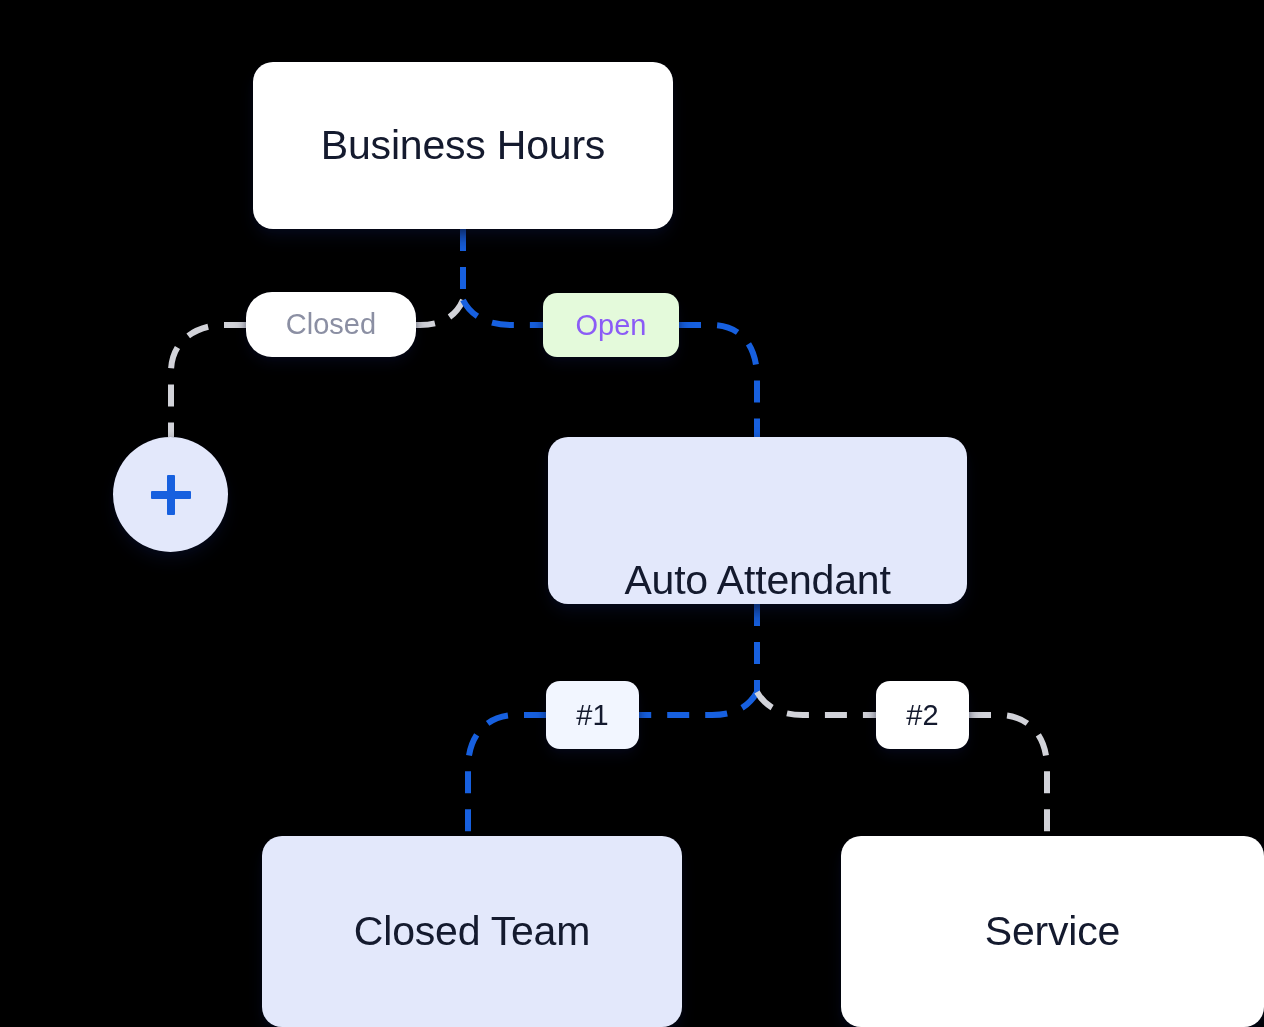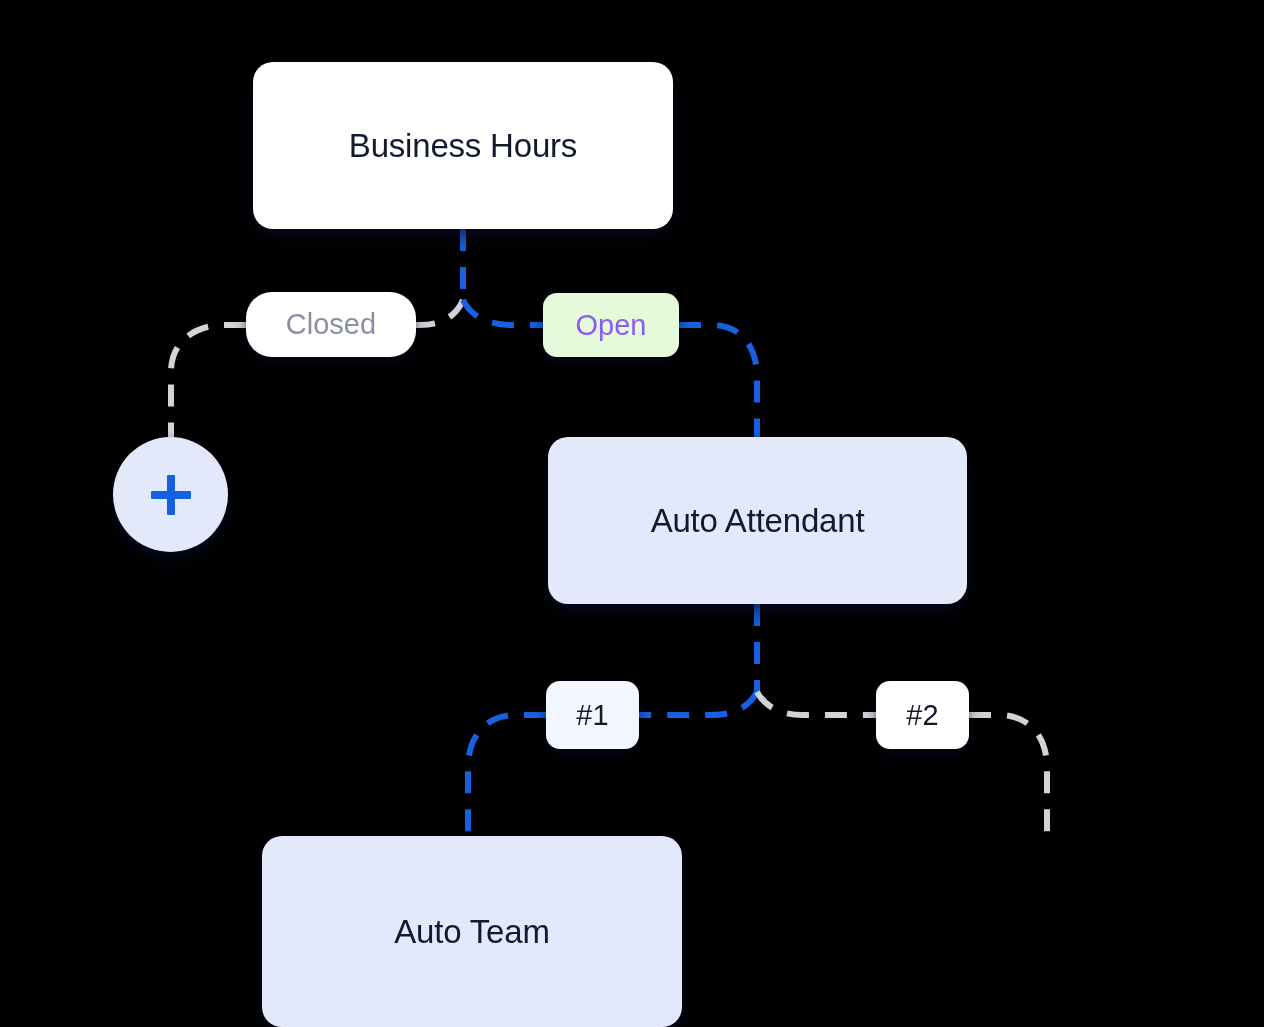--- a/index.html
+++ b/index.html
@@ -41,40 +41,40 @@
     justify-content: center;
     border-radius: 20px;
     box-shadow: 0 10px 18px -2px rgba(10, 14, 40, 0.55),
                 0 3px 8px rgba(10, 14, 40, 0.35);
     text-align: center;
     user-select: none;
     cursor: pointer;
   }
 
   .node-label {
-    font-size: 33px;
+    font-size: 41px;
     line-height: 1.15;
     color: #141a2e;
     letter-spacing: -0.2px;
     font-weight: 400;
     padding: 0 18px;
   }
 
   .node.plain { background: #ffffff; }
   .node.accent { background: #e3e8fb; }
 
   
   #node-business-hours {
     left: 253px; top: 62px;
     width: 420px; height: 167px;
   }
 
   #node-auto-attendant {
     left: 548px; top: 437px;
-    width: 419px; height: 167px;
+    width: 419px; height: 167px; align-items: flex-end;
   }
 
   #node-sales-team {
     left: 262px; top: 836px;
     width: 420px; height: 191px;
     border-bottom-left-radius: 20px;
     border-bottom-right-radius: 20px;
   }
 
   #node-service {
@@ -197,23 +197,26 @@
 
   <div class="node plain" id="node-business-hours">
     <span class="node-label">Business Hours</span>
   </div>
 
   <div class="node accent" id="node-auto-attendant">
     <span class="node-label">Auto Attendant</span>
   </div>
 
   <div class="node accent" id="node-sales-team">
-    <span class="node-label">Auto Team</span>
-  </div>
-
+    <span class="node-label">Closed Team</span>
+  </div>
+
+  <div class="node plain" id="node-service">
+    <span class="node-label">Service</span>
+  </div>
 
   <div id="add-node-button">
     <span class="plus-icon"></span>
   </div>
 
   <div class="edge-chip chip-pill" id="chip-closed">
     <span>Closed</span>
   </div>
 
   <div class="edge-chip" id="chip-open">

